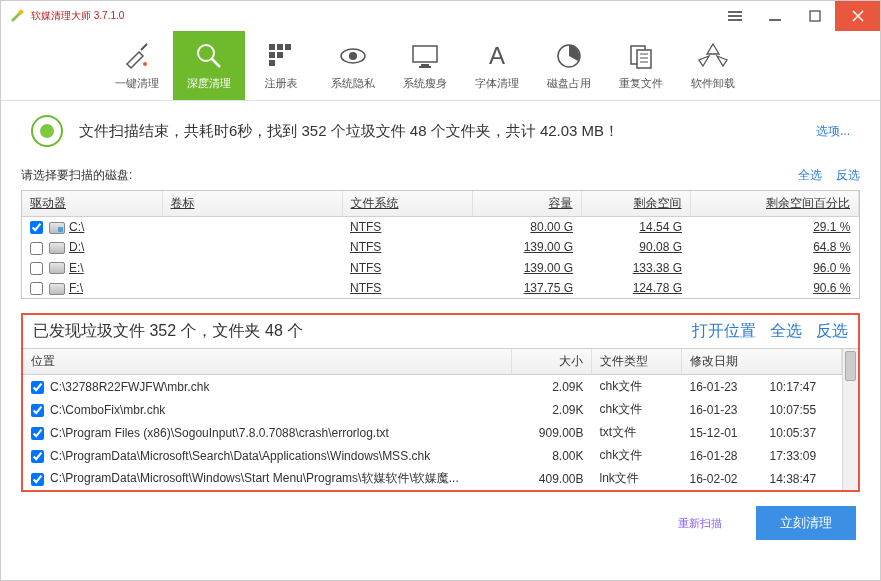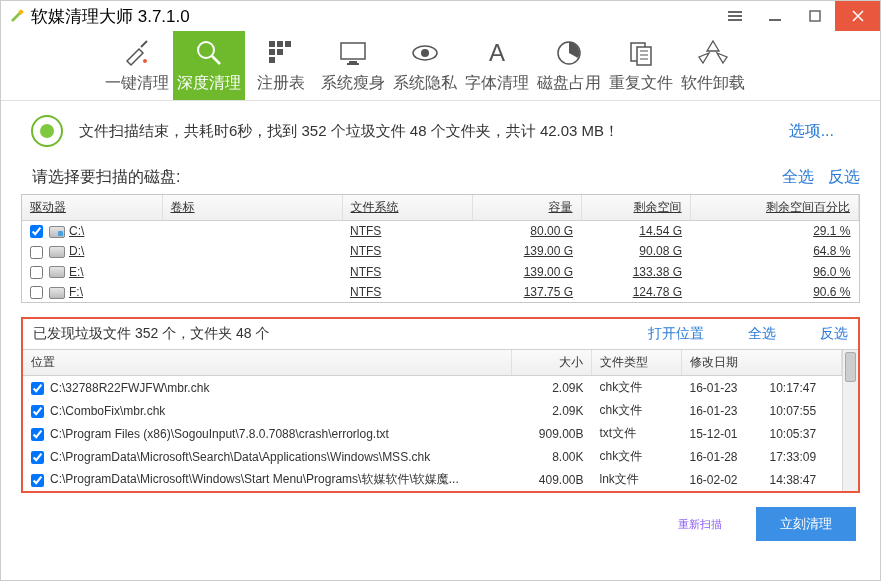--- a/index.html
+++ b/index.html
@@ -1,57 +1,57 @@
 <!DOCTYPE html>
 <html><head>
 <meta charset="utf-8">
 <style>
 * { margin: 0; padding: 0; box-sizing: border-box; font-family: "Microsoft YaHei", "Segoe UI", sans-serif; }
 body { background: #fff; font-size: 12px; color: #333; width: 881px; height: 581px; overflow: hidden; border: 1px solid #ccc; }
 
 
 .titlebar { height: 30px; display: flex; align-items: center; padding-left: 8px; background: #fff; }
 .titlebar .app-icon { width: 16px; height: 16px; margin-right: 6px; }
-.titlebar .title { font-size: 17px; color: #000000; flex: 1; }
+.titlebar .title { font-size: 10px; color: #b91c1c; flex: 1; }
 .titlebar .win-btn { width: 40px; height: 30px; display: flex; align-items: center; justify-content: center; cursor: pointer; }
 .titlebar .win-close { background: #e9573f; color: #fff; width: 45px; }
 
 
 .toolbar { height: 70px; display: flex; border-bottom: 1px solid #e0e0e0; padding-left: 100px; }
 .tool-btn { width: 72px; display: flex; flex-direction: column; align-items: center; justify-content: center; cursor: pointer; gap: 4px; color: #555; }
 .tool-btn.active { background: #6fb92c; color: #fff; }
 .tool-btn .icon { width: 32px; height: 32px; display: flex; align-items: center; justify-content: center; }
-.tool-btn .label { font-size: 16px; }
+.tool-btn .label { font-size: 11px; }
 
 
 .status-bar { display: flex; align-items: center; padding: 14px 20px 14px 30px; }
 .status-icon { width: 32px; height: 32px; border-radius: 50%; border: 2px solid #6fb92c; display: flex; align-items: center; justify-content: center; margin-right: 16px; }
 .status-bulb { width: 14px; height: 14px; border-radius: 50%; background: #7fc93f; }
 .status-text { flex: 1; font-size: 15px; color: #333; }
-.status-link { color: #2b7bd6; cursor: pointer; font-size: 16px; margin-right: 26px; }
-
-
-.disk-prompt { padding: 6px 20px 6px 20px; display: flex; align-items: center; font-size: 16px; margin-left: 11px; }
+.status-link { color: #2b7bd6; cursor: pointer; font-size: 12px; margin-right: 10px; }
+
+
+.disk-prompt { padding: 6px 20px 6px 20px; display: flex; align-items: center; font-size: 12px; }
 .disk-prompt .label { flex: 1; color: #333; }
 .link { color: #2b7bd6; cursor: pointer; margin-left: 14px; }
 
 
 .disk-table-wrap { margin: 0 20px 14px 20px; border: 1px solid #c8c8c8; }
 .disk-table { width: 100%; border-collapse: collapse; text-decoration: underline; }
 .disk-table thead th { background: linear-gradient(#fafafa,#efefef); border-bottom: 1px solid #d0d0d0; border-right: 1px solid #e0e0e0; padding: 4px 8px; text-align: left; font-weight: normal; font-size: 12px; }
 .disk-table thead th.r { text-align: right; }
 .disk-table tbody td { padding: 3px 8px; font-size: 12px; }
 .disk-table tbody td.r { text-align: right; }
 .disk-ck { margin-right: 6px; vertical-align: middle; }
 .drive-icon { width: 16px; height: 12px; display: inline-block; background: linear-gradient(#e6e6e6,#bcbcbc); border: 1px solid #888; border-radius: 2px; vertical-align: middle; margin-right: 4px; position: relative; }
 .drive-icon.win::after { content: ""; position: absolute; right: 1px; bottom: 1px; width: 5px; height: 5px; background: #4aa0e0; border-radius: 1px; }
 
 
 .result-box { margin: 0 20px; border: 2px solid #e9573f; padding: 0; }
-.result-header { display: flex; align-items: center; padding: 6px 10px; font-size: 14px; gap: 30px; }
+.result-header { display: flex; align-items: center; padding: 6px 10px; font-size: 16px; }
 .result-header .summary { flex: 1; }
 .result-table-wrap { border-top: 1px solid #d0d0d0; position: relative; }
 .result-table { width: calc(100% - 16px); border-collapse: collapse; padding-left: 34px; }
 .result-table thead th { background: linear-gradient(#fafafa,#efefef); border-bottom: 1px solid #d0d0d0; border-right: 1px solid #e0e0e0; padding: 4px 8px; text-align: left; font-weight: normal; font-size: 12px; }
 .result-table thead th.r { text-align: right; }
 .result-table tbody td { padding: 3px 8px; font-size: 12px; white-space: nowrap; overflow: hidden; text-overflow: ellipsis; }
 .result-table tbody td.r { text-align: right; }
 .scrollbar { position: absolute; right: 0; top: 0; bottom: 0; width: 16px; background: #f0f0f0; border-left: 1px solid #d8d8d8; }
 .scroll-thumb { position: absolute; left: 2px; right: 2px; top: 2px; height: 30px; background: #cdcdcd; border: 1px solid #aaa; border-radius: 2px; }
 
@@ -126,35 +126,35 @@
           <rect x="4" y="12" width="6" height="6" fill="#555"></rect>
           <rect x="12" y="12" width="6" height="6" fill="#555"></rect>
           <rect x="4" y="20" width="6" height="6" fill="#555"></rect>
         </svg>
       </span>
     <span class="label">注册表</span>
   </div>
   <div class="tool-btn">
     <span class="icon">
         <svg width="32" height="32" viewBox="0 0 32 32">
+          <ellipse cx="16" cy="16" rx="12" ry="7" fill="none" stroke="#555" stroke-width="1.5"></ellipse>
+          <circle cx="16" cy="16" r="4" fill="#555"></circle>
+        </svg>
+      </span>
+    <span class="label">系统隐私</span>
+  </div>
+  <div class="tool-btn">
+    <span class="icon">
+        <svg width="32" height="32" viewBox="0 0 32 32">
           <rect x="4" y="6" width="24" height="16" fill="none" stroke="#555" stroke-width="1.5"></rect>
           <rect x="12" y="24" width="8" height="2" fill="#555"></rect>
           <rect x="10" y="26" width="12" height="2" fill="#555"></rect>
         </svg>
       </span>
     <span class="label">系统瘦身</span>
-  </div>
-  <div class="tool-btn">
-    <span class="icon">
-        <svg width="32" height="32" viewBox="0 0 32 32">
-          <ellipse cx="16" cy="16" rx="12" ry="7" fill="none" stroke="#555" stroke-width="1.5"></ellipse>
-          <circle cx="16" cy="16" r="4" fill="#555"></circle>
-        </svg>
-      </span>
-    <span class="label">系统隐私</span>
   </div>
   <div class="tool-btn">
     <span class="icon">
         <svg width="32" height="32" viewBox="0 0 32 32">
           <text x="16" y="24" font-size="24" text-anchor="middle" fill="#555" font-family="serif">A</text>
         </svg>
       </span>
     <span class="label">字体清理</span>
   </div>
   <div class="tool-btn">

